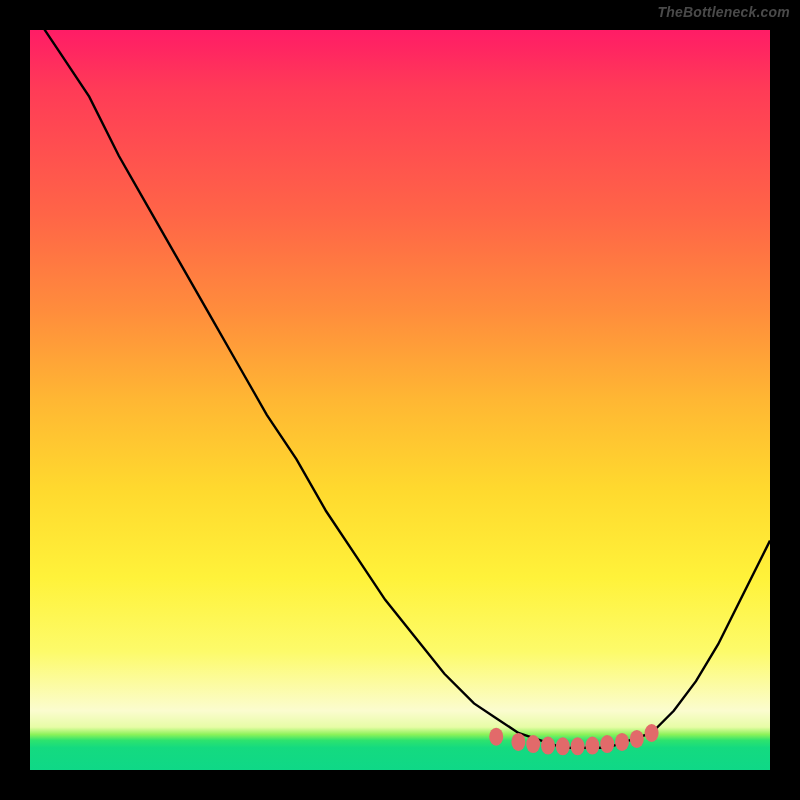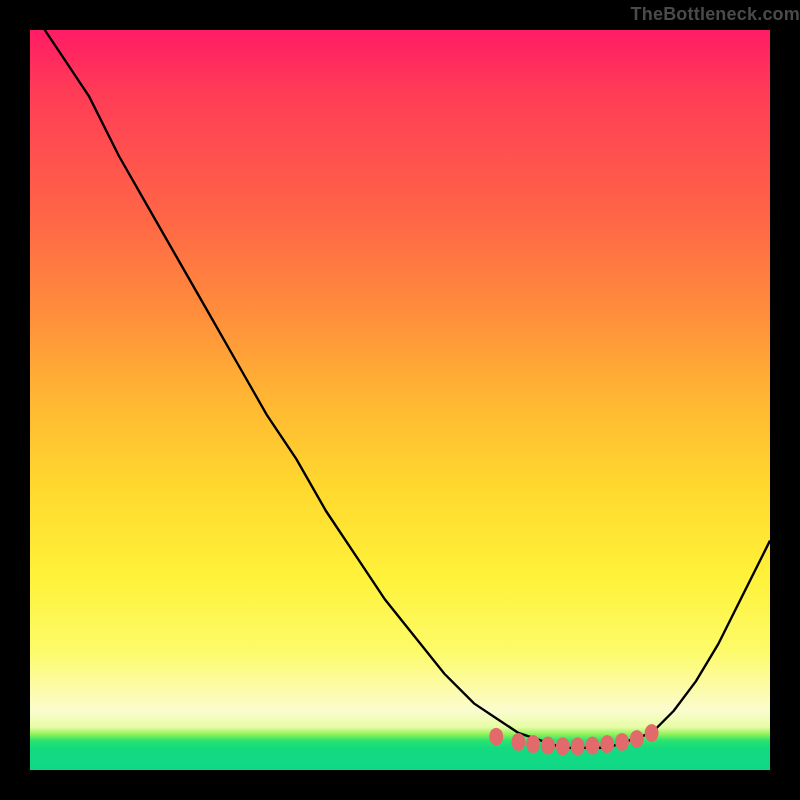--- a/index.html
+++ b/index.html
@@ -13,25 +13,26 @@
   }
   .frame {
     position: relative;
     width: 800px;
     height: 800px;
     background: #000;
   }
   .watermark {
     position: absolute;
     top: 4px;
-    right: 0;
+    right: 10px;
     color: #4a4a4a;
-    font-size: 18px;
+    font-size: 14px;
     font-weight: 600;
     letter-spacing: 0.2px;
+    font-style: italic;
   }
   .plot {
     position: absolute;
     left: 30px;
     top: 30px;
     width: 740px;
     height: 740px;
     
     background: linear-gradient(
       to bottom,

